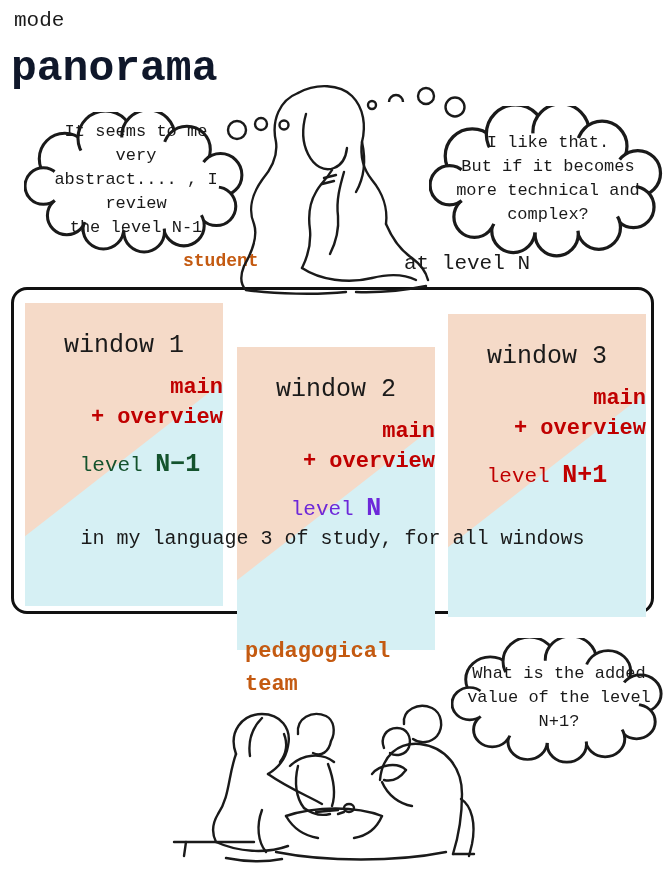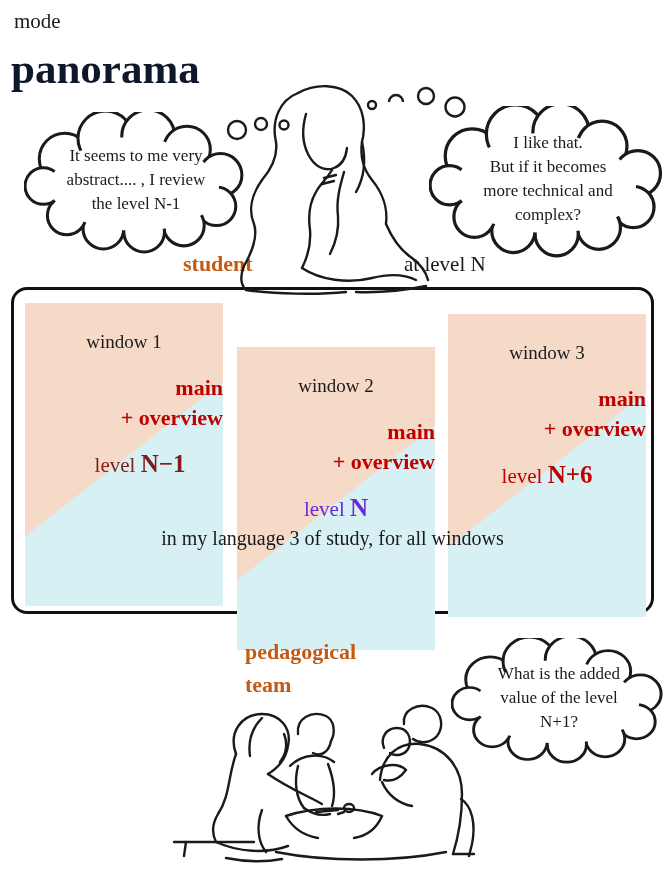--- a/index.html
+++ b/index.html
@@ -1,21 +1,21 @@
 <!DOCTYPE html>
 <html><head>
 <meta charset="utf-8">
 <style>
   * { box-sizing: border-box; margin: 0; padding: 0; }
   html, body { background: #ffffff; }
   .page {
     position: relative;
     width: 667px; height: 870px;
     background: #ffffff;
-    font-family: Liberation Serif, serif;
+    font-family: Liberation Mono, monospace;
     color: #1a1a1a;
     overflow: hidden;
   }
   
   .mode-label { position: absolute; left: 14px; top: 9px; font-size: 21px; }
   .page-title { position: absolute; left: 11px; top: 44px; font-size: 43px; font-weight: bold; }
 
   
   .bubble { position: absolute; }
   .bubble .cloud { position: absolute; left: 0; top: 0; width: 100%; height: 100%; }
@@ -24,41 +24,41 @@
     display: flex; align-items: center; justify-content: center;
     text-align: center; white-space: pre-line;
     font-size: 17px; line-height: 1.42; padding: 4px 16px 10px;
   }
   .bubble-top-left     { left: 24px;  top: 112px; width: 224px; height: 142px; }
   .bubble-top-right    { left: 429px; top: 106px; width: 238px; height: 152px; }
   .bubble-bottom-left  { left: 15px;  top: 632px; width: 224px; height: 164px; }
   .bubble-bottom-right { left: 451px; top: 638px; width: 216px; height: 126px; }
 
   
-  .student-label { position: absolute; left: 183px; top: 251px; font-size: 22px; font-weight: bold; }
+  .student-label { position: absolute; left: 183px; top: 251px; font-size: 18px; font-weight: bold; }
   .level-note    { position: absolute; left: 404px; top: 252px; font-size: 21px; }
   .team-label    { position: absolute; left: 245px; top: 635px; width: 170px; 
                    font-size: 22px; font-weight: bold; white-space: pre-line; line-height: 1.5; }
 
   
   .student-illustration { position: absolute; left: 216px; top: 80px;  width: 228px; height: 216px; z-index: 3; }
   .team-illustration    { position: absolute; left: 166px; top: 694px; width: 344px; height: 174px; }
   .thought-dots         { position: absolute; left: 220px; top: 84px;  width: 250px; height: 66px; }
 
   
   .windows-panel {
     position: absolute; left: 11px; top: 287px; width: 643px; height: 327px;
     background: #ffffff; border: 3px solid #111111; border-radius: 16px;
   }
   .window { position: absolute; top: 13px; width: 198px; height: 303px; overflow: hidden; }
   .window-1 { left: 11px; } .window-2 { left: 223px; margin-top: 44px; } .window-3 { left: 434px; }
   .window-peach { position: absolute; left: 0; top: 0; right: 0; bottom: 0;
                   clip-path: polygon(0 0, 100% 0, 100% 26%, 0 77%); }
   .window-title { position: absolute; top: 28px; width: 100%; text-align: center;
-                  font-size: 19px; z-index: 2; }
+                  font-size: 25px; z-index: 2; }
   .window-main  { position: absolute; top: 70px; width: 100%; text-align: right;
                   font-size: 22px; font-weight: bold; line-height: 1.38; z-index: 2; }
   .window-level { position: absolute; top: 147px; width: 100%; text-align: center;
                   font-size: 21px; z-index: 2; }
   .window-level .level-value { font-weight: bold; font-size: 25px; }
   .panel-caption { position: absolute; top: 237px; width: 100%; text-align: center;
                    font-size: 20px; color: #1a1a1a; z-index: 5; }
 
   .defs-holder { position: absolute; width: 0; height: 0; overflow: hidden; }
 </style>
@@ -143,21 +143,21 @@
 
   <div class="windows-panel">
 
     <div class="window window-1" style="background: rgb(214, 240, 244);">
       <div class="window-peach" style="background: rgb(245, 218, 200);"></div>
       <div class="window-title">window 1</div>
       <div class="window-main" style="color: rgb(192, 0, 0);">
         <div>main</div>
         <div>+ overview</div>
       </div>
-      <div class="window-level" style="color: #7f1d1d; padding-left: 32px;">
+      <div class="window-level" style="color: #14532d; padding-left: 32px;">
         <span>level</span>
         <span class="level-value">N−1</span>
       </div>
     </div>
 
     <div class="window window-2" style="background: rgb(214, 240, 244);">
       <div class="window-peach" style="background: rgb(245, 218, 200);"></div>
       <div class="window-title">window 2</div>
       <div class="window-main" style="color: rgb(192, 0, 0);">
         <div>main</div>
@@ -171,21 +171,21 @@
 
     <div class="window window-3" style="background: rgb(214, 240, 244); margin-top: 11px;">
       <div class="window-peach" style="background: rgb(245, 218, 200);"></div>
       <div class="window-title">window 3</div>
       <div class="window-main" style="color: rgb(192, 0, 0);">
         <div>main</div>
         <div>+ overview</div>
       </div>
       <div class="window-level" style="color: rgb(192, 0, 0);">
         <span>level</span>
-        <span class="level-value">N+6</span>
+        <span class="level-value">N+1</span>
       </div>
     </div>
 
     <div class="panel-caption">in my language 3 of study, for all windows</div>
   </div>
 
   <div class="team-label" style="color: rgb(196, 90, 17);">pedagogical
 team</div>
 
   <div class="bubble bubble-bottom-right">

